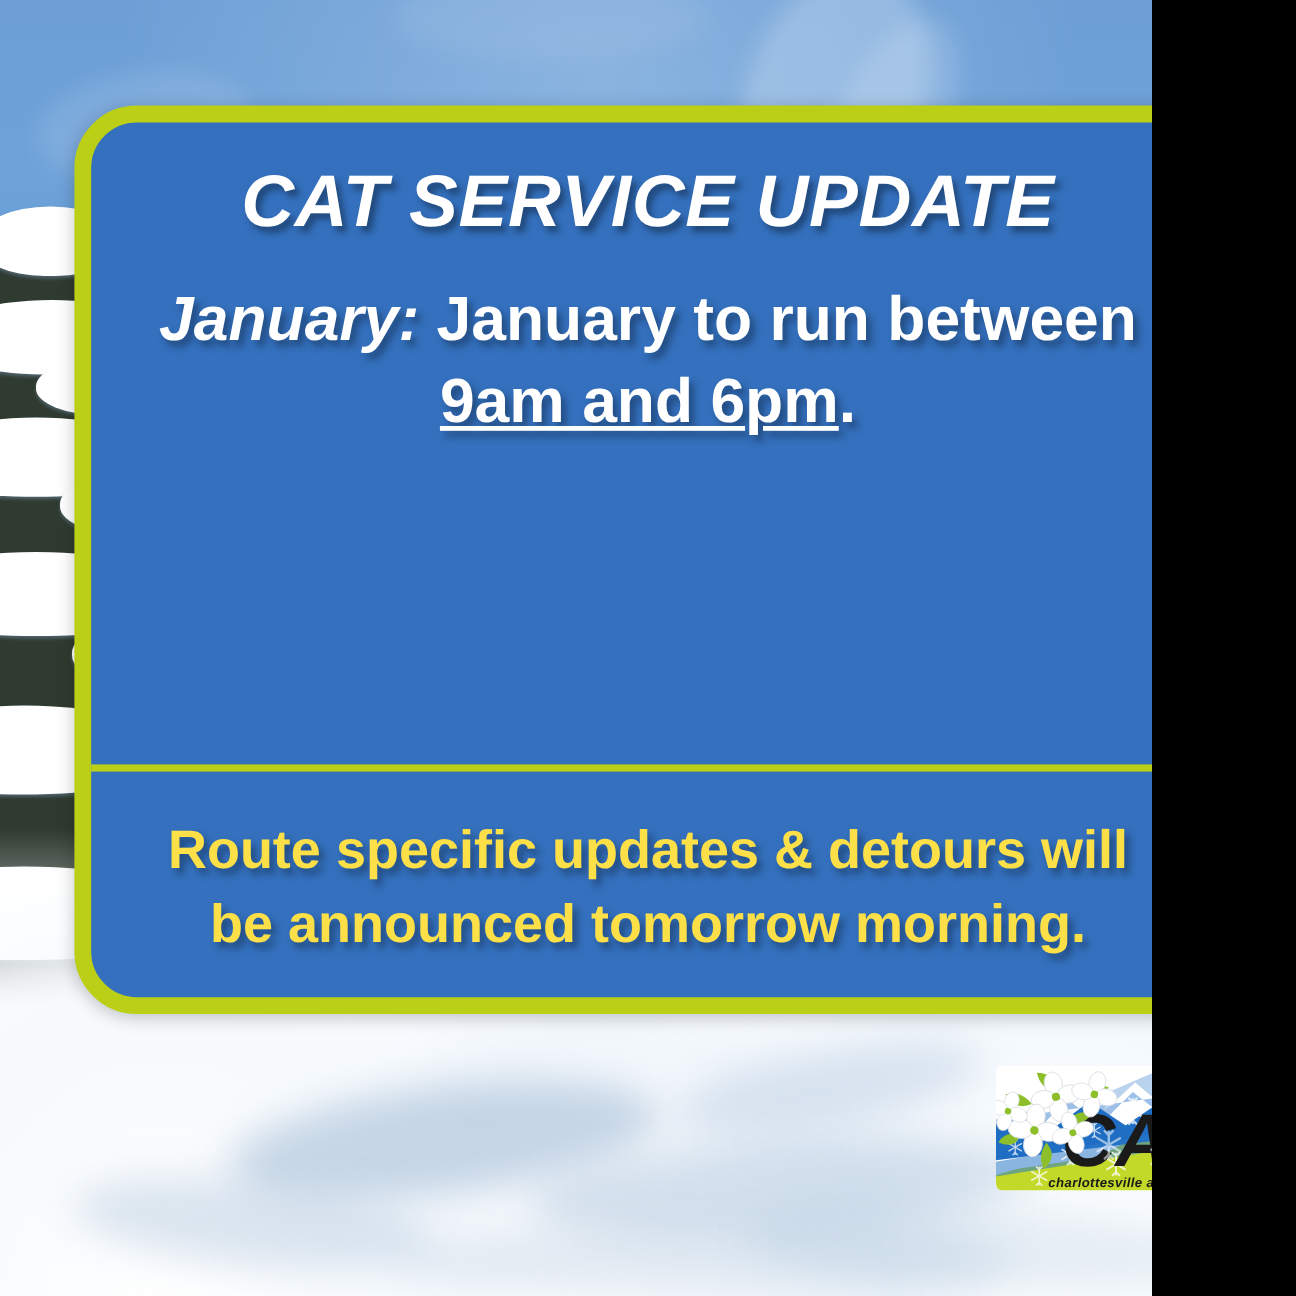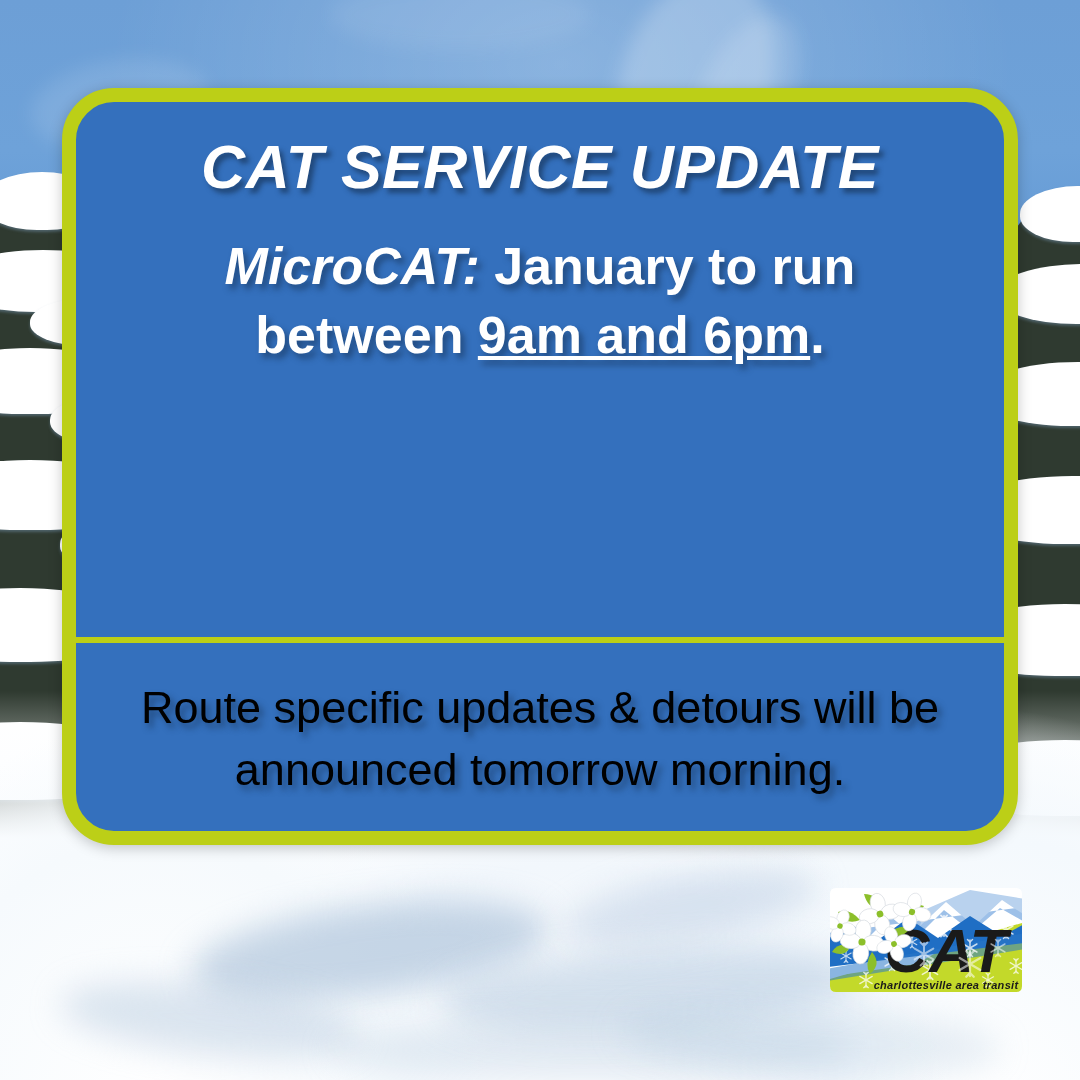--- a/index.html
+++ b/index.html
@@ -7,21 +7,21 @@
     margin: 0;
     padding: 0;
     background: #000;
   }
   body {
     font-family: "Liberation Sans", sans-serif;
   }
 
   #poster {
     position: relative;
-    width: 1080px;
+    width: 960px;
     height: 1080px;
     overflow: hidden;
     background: #6ea3d8;
   }
 
   
   .bg-layer { position: absolute; inset: 0; }
 
   .bg-sky {
     background:
@@ -164,23 +164,23 @@
     line-height: 1.32;
     text-shadow: 4px 5px 6px rgba(16,38,66,.50);
   }
   .block.first { margin-top: 44px; }
   .block.second { margin-top: 34px; }
   .block .lead { font-style: italic; }
   .block u { text-decoration: underline; text-underline-offset: 3px; text-decoration-thickness: 4px; }
 
   .footnote {
     text-align: center;
-    color: #000000;
+    color: #fde047;
     font-size: 45px;
-    font-weight: normal;
+    font-weight: bold;
     line-height: 1.38;
     text-shadow: 4px 5px 6px rgba(16,38,66,.50);
     margin: 0;
   }
 
   
   .logo {
     position: absolute;
     left: 820px;
     top: 886px;
@@ -296,21 +296,21 @@
   <div class="snow-shadow ss6"></div>
 
   <div class="card">
 
     <div class="card-top">
 
       <div class="headline">CAT SERVICE UPDATE</div>
 
 
       <div class="block second">
-        <span class="lead">MicroCAT:</span><span> January to run between </span><u>9am and 6pm</u><span>.</span>
+        <span class="lead">January:</span><span> January to run between </span><u>9am and 6pm</u><span>.</span>
       </div>
 
     </div>
 
     <div class="divider"></div>
 
     <div class="card-bottom">
       <p class="footnote">Route specific updates &amp; detours will be announced tomorrow morning.</p>
     </div>
 

